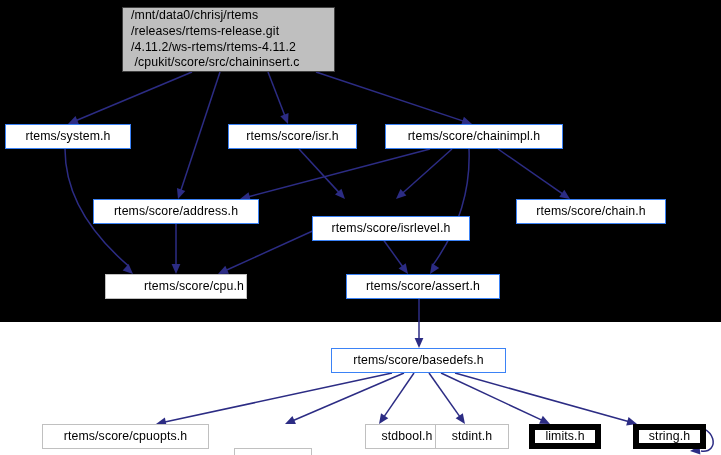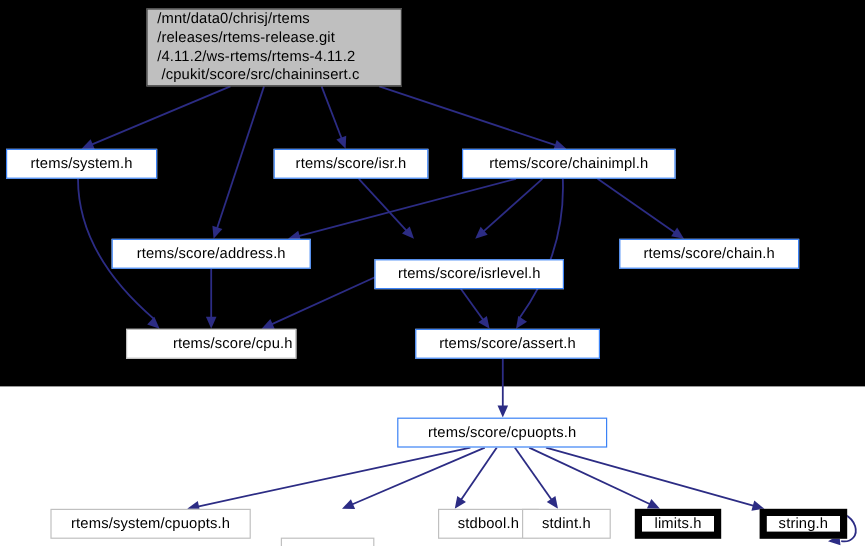--- a/index.html
+++ b/index.html
@@ -119,22 +119,22 @@
 /4.11.2/ws-rtems/rtems-4.11.2
  /cpukit/score/src/chaininsert.c</span></div>
       <div class="node solid" style="left: 5px; top: 124px; width: 126px; height: 25px;"><span class="node-label">rtems/system.h</span></div>
       <div class="node solid" style="left: 228px; top: 124px; width: 129px; height: 25px;"><span class="node-label">rtems/score/isr.h</span></div>
       <div class="node solid" style="left: 385px; top: 124px; width: 178px; height: 25px;"><span class="node-label">rtems/score/chainimpl.h</span></div>
       <div class="node solid" style="left: 93px; top: 199px; width: 166px; height: 25px;"><span class="node-label">rtems/score/address.h</span></div>
       <div class="node solid" style="left: 282px; top: 216px; width: 158px; height: 25px; margin-left: 30px;"><span class="node-label">rtems/score/isrlevel.h</span></div>
       <div class="node solid" style="left: 516px; top: 199px; width: 150px; height: 25px;"><span class="node-label">rtems/score/chain.h</span></div>
       <div class="node " style="left: 105px; top: 274px; width: 142px; height: 25px; padding-left: 36px;"><span class="node-label">rtems/score/cpu.h</span></div>
       <div class="node solid" style="left: 346px; top: 274px; width: 154px; height: 25px;"><span class="node-label">rtems/score/assert.h</span></div>
-      <div class="node solid" style="left: 331px; top: 348px; width: 175px; height: 25px;"><span class="node-label">rtems/score/cpuopts.h</span></div>
-      <div class="node " style="left: 42px; top: 424px; width: 167px; height: 25px;"><span class="node-label">rtems/system/cpuopts.h</span></div>
+      <div class="node solid" style="left: 331px; top: 348px; width: 175px; height: 25px;"><span class="node-label">rtems/score/basedefs.h</span></div>
+      <div class="node " style="left: 42px; top: 424px; width: 167px; height: 25px;"><span class="node-label">rtems/score/cpuopts.h</span></div>
       <div class="node " style="left: 234px; top: 448px; width: 78px; height: 25px; font-style: italic;"><span class="node-label">stddef.h</span></div>
       <div class="node " style="left: 329px; top: 424px; width: 84px; height: 25px; margin-left: 36px;"><span class="node-label">stdbool.h</span></div>
       <div class="node " style="left: 435px; top: 424px; width: 74px; height: 25px;"><span class="node-label">stdint.h</span></div>
       <div class="node black" style="left: 529px; top: 424px; width: 72px; height: 25px;"><span class="node-label">limits.h</span></div>
       <div class="node black" style="left: 619px; top: 424px; width: 73px; height: 25px; margin-left: 14px;"><span class="node-label">string.h</span></div>
     </div>
 
 </div>
 
 </body></html>

